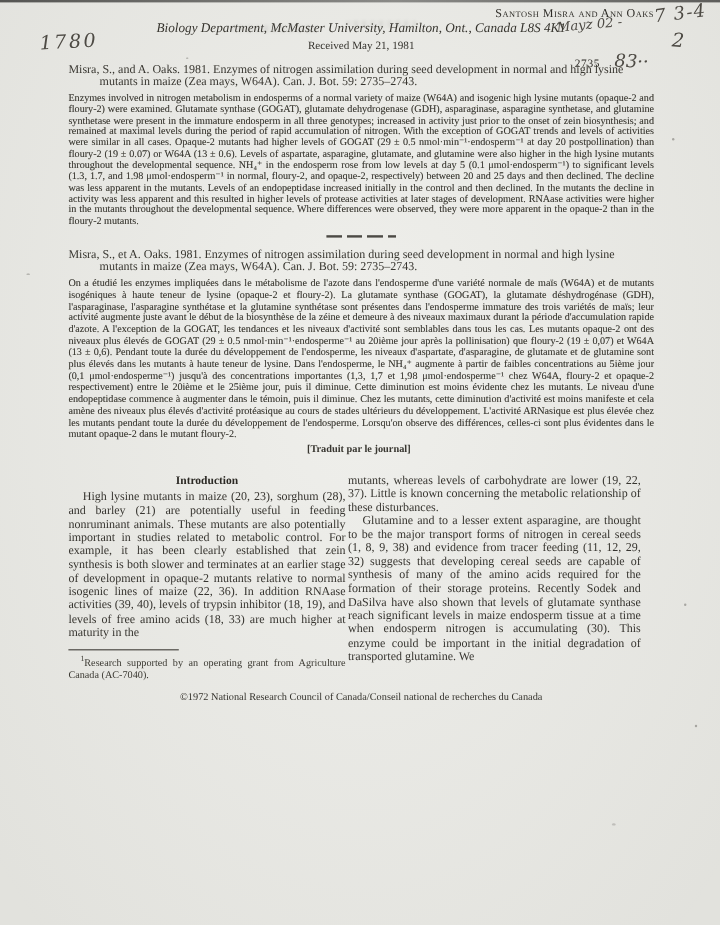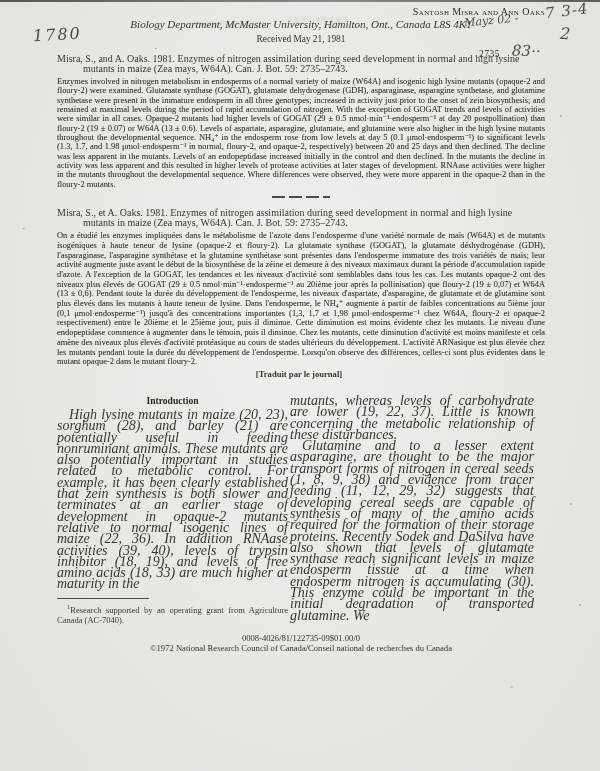--- a/index.html
+++ b/index.html
@@ -59,21 +59,21 @@
   .abstract-fr{line-height:9.7px;}
   .divider{
     margin:7px auto 6px auto;width:58px;height:2px;
     background:repeating-linear-gradient(90deg,#4c4a45 0 13px, transparent 13px 17px);
   }
   .traduit{text-align:center;font-size:8.6px;font-weight:bold;color:#383630;margin-top:2px;padding-right:4px;}
   .columns{display:flex;margin-top:16px;gap:2px;}
   .col-left{width:231px;}
   .col-right{width:244px;}
   .intro-head{text-align:center;font-weight:bold;font-size:9.6px;color:#2b2924;margin-bottom:3px;}
-  .body-par{font-size:14px;line-height:11.3px;text-align:justify;color:#373530;font-style:italic;}
+  .body-par{font-size:10px;line-height:11.3px;text-align:justify;color:#373530;}
   .indent{text-indent:12px;}
   .foot-rule{width:92px;height:1px;background:#4c4a45;margin:8px 0 3px 0;}
   .footnote{font-size:8.5px;line-height:10px;text-align:justify;color:#3a3831;text-indent:10px;}
   .footnote sup{font-size:6.5px;}
   .bottom-center{margin-top:8px;text-align:center;font-size:8.6px;line-height:10.5px;color:#34322c;}
   .speck{position:absolute;background:#6a6862;border-radius:50%;opacity:.5;}
   .s1{width:2px;height:2px;top:115px;left:560px;}
   .s2{width:3px;height:1px;top:228px;left:22px;}
   .s3{width:2px;height:2px;top:503px;left:570px;}
   .s4{width:2px;height:2px;top:604px;left:579px;}
@@ -119,21 +119,20 @@
         <div class="foot-rule"></div>
         <div class="footnote"><sup>1</sup><span>Research supported by an operating grant from Agriculture Canada (AC-7040).</span></div>
       </div>
       <div class="col-right">
         <div class="body-par">mutants, whereas levels of carbohydrate are lower (19, 22, 37). Little is known concerning the metabolic relationship of these disturbances.</div>
         <div class="body-par indent">Glutamine and to a lesser extent asparagine, are thought to be the major transport forms of nitrogen in cereal seeds (1, 8, 9, 38) and evidence from tracer feeding (11, 12, 29, 32) suggests that developing cereal seeds are capable of synthesis of many of the amino acids required for the formation of their storage proteins. Recently Sodek and DaSilva have also shown that levels of glutamate synthase reach significant levels in maize endosperm tissue at a time when endosperm nitrogen is accumulating (30). This enzyme could be important in the initial degradation of transported glutamine. We</div>
       </div>
     </div>
 
     <div class="bottom-center">
-      <div>0008-4026/81/122735-09$01.00/0</div>
       <div>©1972 National Research Council of Canada/Conseil national de recherches du Canada</div>
     </div>
 
   </div>
 
   <div class="speck s1"></div>
   <div class="speck s2"></div>
   <div class="speck s3"></div>
   <div class="speck s4"></div>
   <div class="speck s5"></div>

